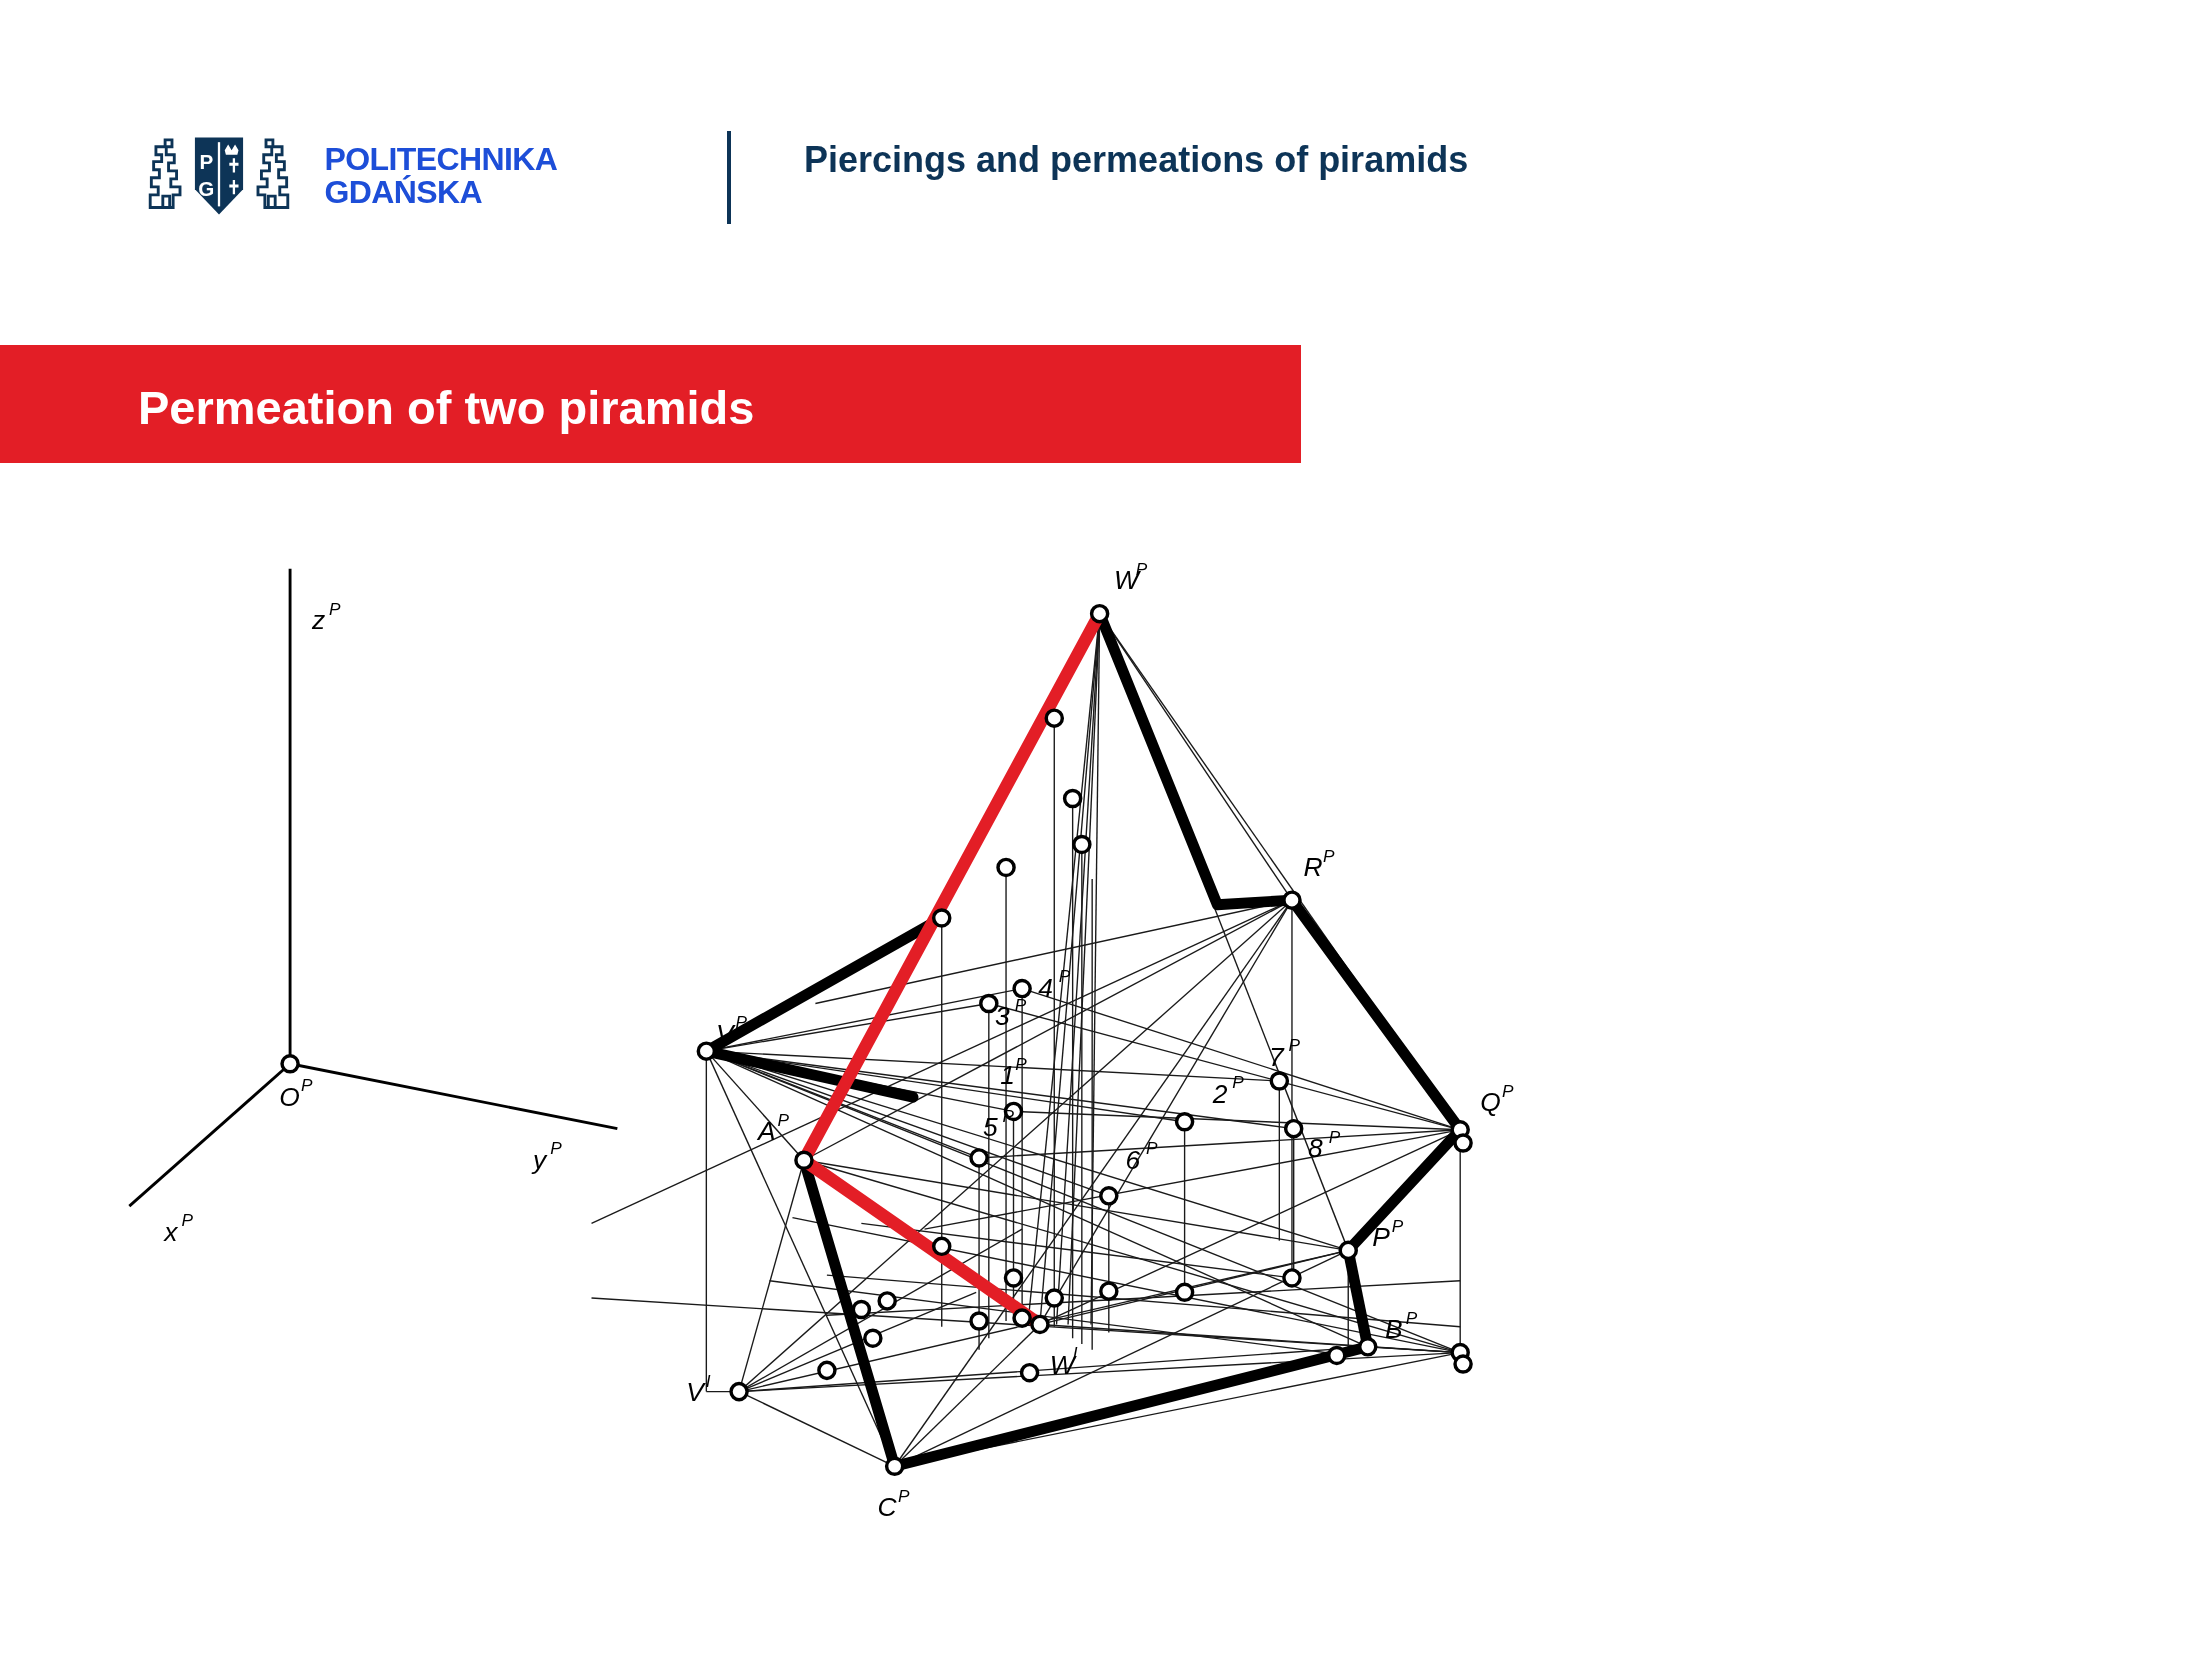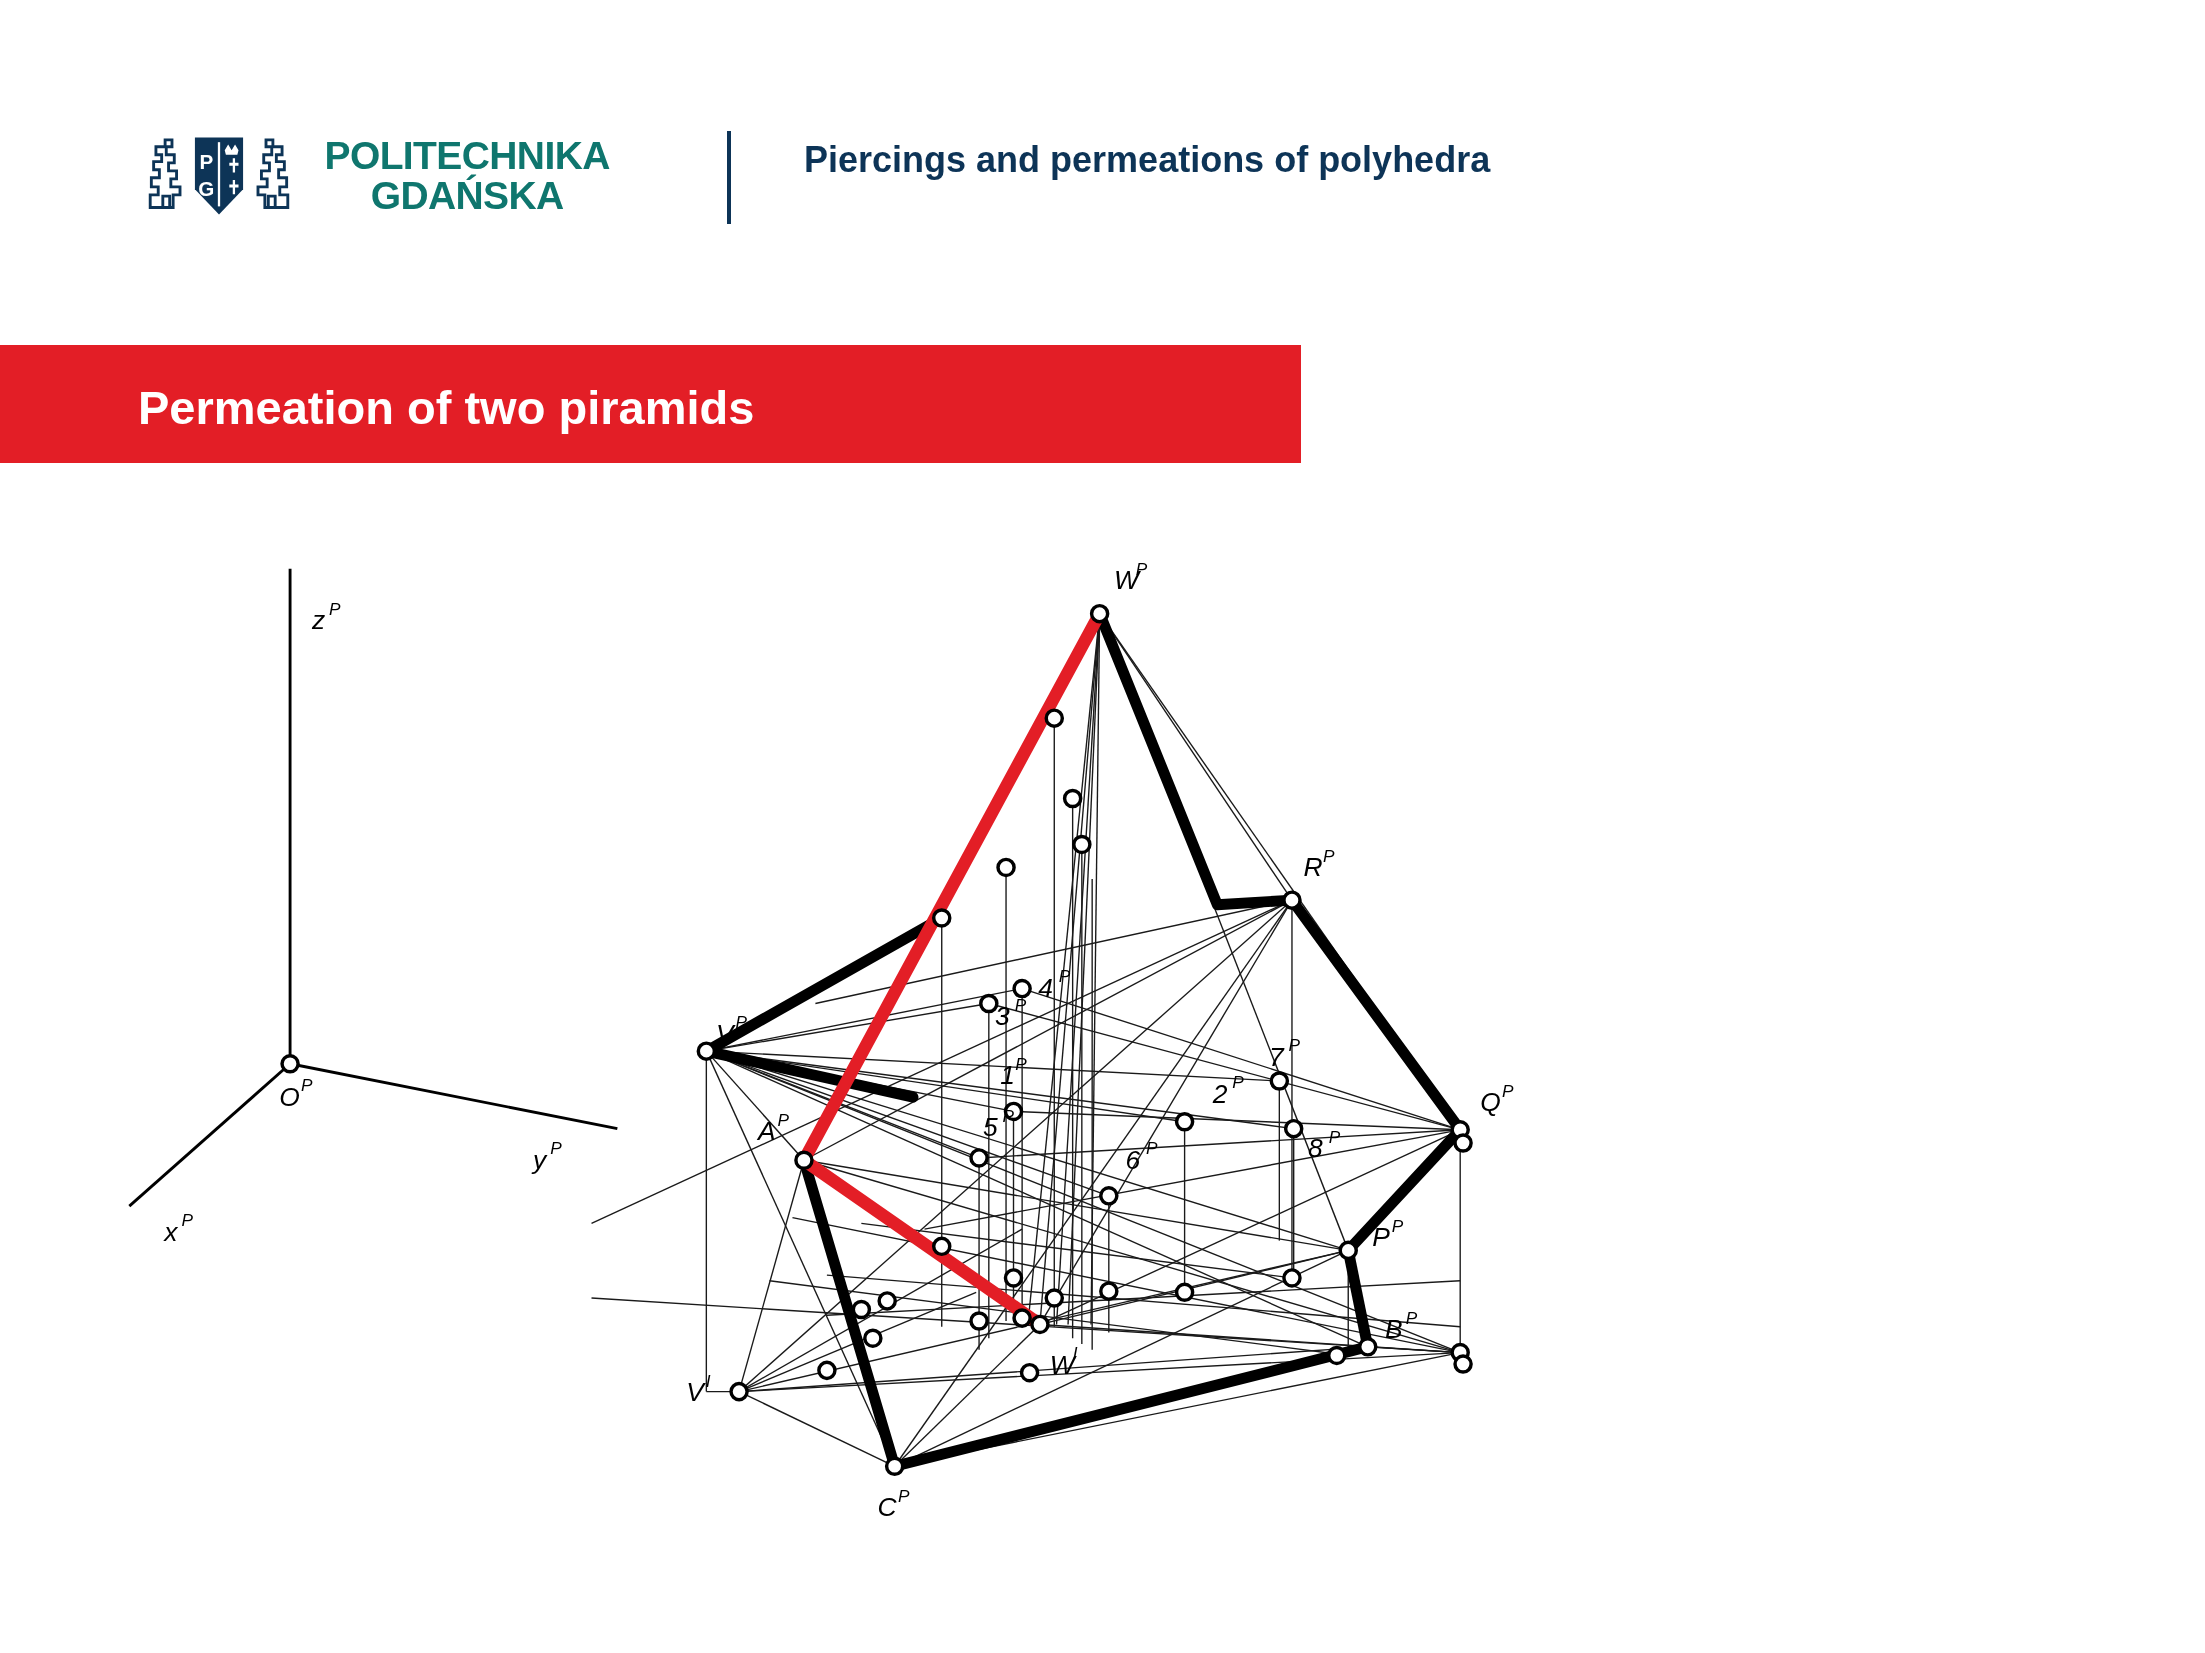--- a/index.html
+++ b/index.html
@@ -2,21 +2,21 @@
 <html style="font-size:9.2px"><head>
 <meta charset="utf-8">
 <style>
   html,body{margin:0;padding:0;background:#ffffff;}
   body{width:2205px;height:1654px;position:relative;font-family:"Liberation Sans",sans-serif;overflow:hidden;}
 
   
   #header{position:absolute;left:0;top:0;width:2205px;height:299px;}
   #logo-block{position:absolute;left:133px;top:127px;display:flex;align-items:center;gap:19.5px;}
   #crest{width:172px;height:98px;}
-  #uni-name{color:#0f766e;font-weight:bold;font-size:39px;line-height:1.02;letter-spacing:-0.6px;text-align:center;}
+  #uni-name{color:#1d4ed8;font-weight:bold;font-size:32px;line-height:1.02;letter-spacing:-0.6px;text-align:left;}
   #uni-name div{white-space:nowrap;}
   #divider{position:absolute;left:727px;top:131px;width:4px;height:93px;background:#0d3457;}
   #lecture-block{position:absolute;left:804px;top:132px;color:#0d3457;font-weight:bold;font-size:36px;line-height:1.55;}
   #lecture-block div{white-space:nowrap;}
 
   
   #banner{position:absolute;left:0;top:345px;width:1301px;height:118px;background:#E31E26;}
   #banner-title{position:absolute;left:138px;top:380px;color:#ffffff;font-weight:bold;font-size:47px;white-space:nowrap;}
 
   
@@ -60,21 +60,21 @@
     </svg>
     <div id="uni-name">
       <div>POLITECHNIKA</div>
       <div>GDAŃSKA</div>
     </div>
   </div>
 
   <div id="divider"></div>
 
   <div id="lecture-block">
-    <div>Piercings and permeations of polyhedra</div>
+    <div>Piercings and permeations of piramids</div>
   </div>
 </div>
 
 <div id="banner"></div>
 <div id="banner-title">Permeation of two piramids</div>
 
 <div id="figure">
 <svg width="2205" height="1177" viewBox="0 0 3840 2050">
 
   <defs>

